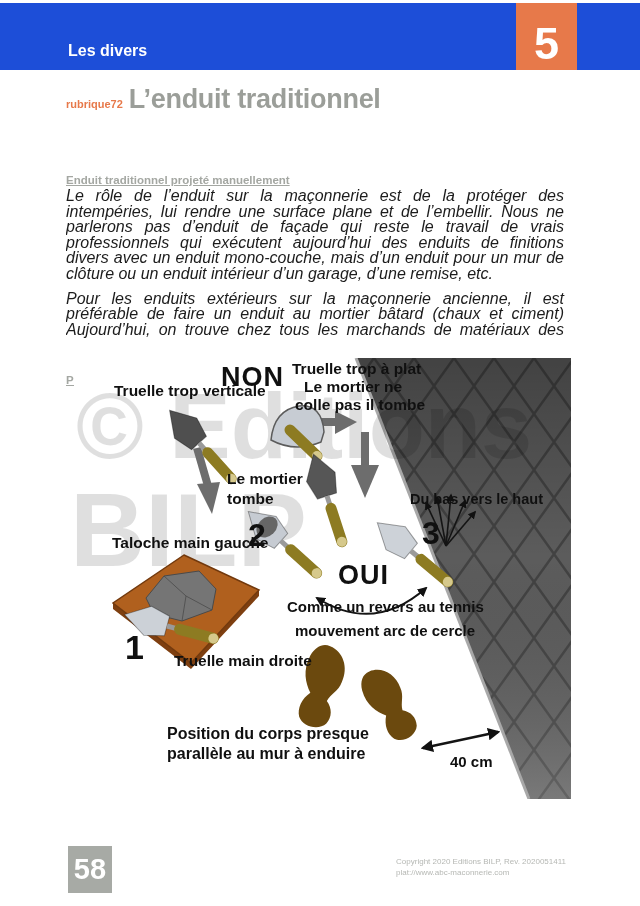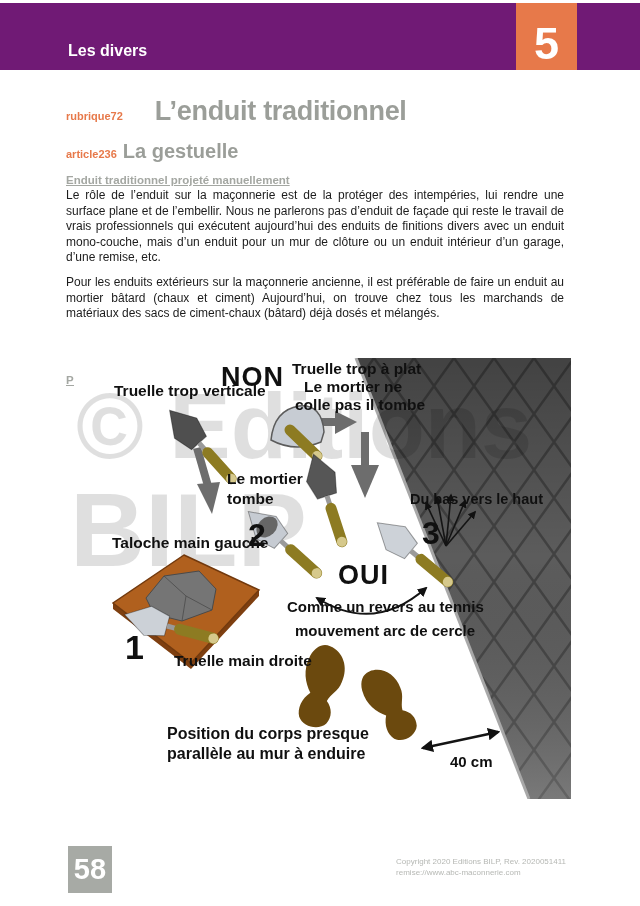--- a/index.html
+++ b/index.html
@@ -1,36 +1,36 @@
 <!DOCTYPE html>
 <html><head>
 <meta charset="utf-8">
 <style>
   html,body{margin:0;padding:0;background:#e9e9e9;}
   .page{position:relative;width:640px;height:906px;background:#ffffff;overflow:hidden;
         font-family:"Liberation Sans","DejaVu Sans",sans-serif;margin:0 auto;
         box-shadow:0 0 4px rgba(0,0,0,.25);}
   
-  .header-bar{position:absolute;left:0;top:3px;width:640px;height:67px;background:#701a75;}
+  .header-bar{position:absolute;left:0;top:3px;width:640px;height:67px;background:#1d4ed8;}
   .chapter-title{position:absolute;left:68px;bottom:10px;color:#ffffff;font-size:16px;font-weight:bold;}
   .chapter-badge{position:absolute;left:516px;top:0;width:61px;height:67px;background:#e7794a;
                  display:flex;align-items:flex-end;justify-content:center;}
   .chapter-badge span{color:#ffffff;font-size:45px;font-weight:bold;line-height:1;margin-bottom:4px;}
   
-  .rubrique-row{position:absolute;left:66px;top:96px;display:flex;align-items:baseline;gap:0;}
+  .rubrique-row{position:absolute;left:66px;top:84px;display:flex;align-items:baseline;gap:6px;}
   .rubrique-prefix,.article-prefix{color:#e7794a;font-size:11px;font-weight:bold;}
-  .rubrique-title{color:#9b9e99;font-size:27px;font-weight:bold;letter-spacing:-.3px;margin-left:32px;}
+  .rubrique-title{color:#9b9e99;font-size:27px;font-weight:bold;letter-spacing:-.3px;}
   .article-row{position:absolute;left:66px;top:140px;display:flex;align-items:baseline;gap:6px;}
   .article-title{color:#9b9e99;font-size:20px;font-weight:bold;}
   .sub-heading{position:absolute;left:66px;color:#a4a7a2;font-size:11.5px;font-weight:bold;text-decoration:underline;}
   .sub-heading.first{top:174px;}
   .sub-heading.second{top:340px;margin-top:34px;}
   
   .body-text{position:absolute;left:66px;top:188px;width:506px;height:150px;overflow:hidden;}
-  .body-text p{margin:0 8px 9px 0;font-size:12px;line-height:15.6px;color:#1c1c1c;text-align:justify;}
+  .body-text p{margin:0 8px 9px 0;font-size:16px;line-height:15.6px;color:#1c1c1c;text-align:justify;font-style:italic;}
   
   .figure{position:absolute;left:74px;top:358px;width:497px;height:443px;background:#ffffff;}
   .figure svg{display:block;}
   .fig-label{font-family:"Liberation Sans","DejaVu Sans",sans-serif;font-weight:bold;fill:#101010;}
   
   .page-num-box{position:absolute;left:68px;top:846px;width:44px;height:47px;background:#a7aaa5;
                 display:flex;align-items:center;justify-content:center;}
   .page-num-box span{color:#ffffff;font-size:29px;font-weight:bold;}
   .copyright{position:absolute;right:74px;top:857px;font-size:8px;line-height:10.5px;color:#b6b8b4;}
 </style>
@@ -42,24 +42,20 @@
   <div class="header-bar">
     <div class="chapter-title">Les divers</div>
     <div class="chapter-badge">
       <span>5</span>
     </div>
   </div>
 
   <div class="rubrique-row">
     <span class="rubrique-prefix">rubrique72</span>
     <span class="rubrique-title">L’enduit traditionnel</span>
-  </div>
-  <div class="article-row">
-    <span class="article-prefix">article236</span>
-    <span class="article-title">La gestuelle</span>
   </div>
 
   <div class="sub-heading first">Enduit traditionnel projeté manuellement</div>
 
   <div class="body-text">
     <p>Le rôle de l’enduit sur la maçonnerie est de la protéger des intempéries, lui rendre une surface plane et de l’embellir. Nous ne parlerons pas d’enduit de façade qui reste le travail de vrais professionnels qui exécutent aujourd’hui des enduits de finitions divers avec un enduit mono-couche, mais d’un enduit pour un mur de clôture ou un enduit intérieur d’un garage, d’une remise, etc.</p>
     <p>Pour les enduits extérieurs sur la maçonnerie ancienne, il est préférable de faire un enduit au mortier bâtard (chaux et ciment) Aujourd’hui, on trouve chez tous les marchands de matériaux des sacs de ciment-chaux (bâtard) déjà dosés et mélangés.</p>
   </div>
 
   <div class="sub-heading second">Positionnement et gestuelle</div>
@@ -162,16 +158,16 @@
       <text class="fig-label" x="93" y="401" font-size="16">parallèle au mur à enduire</text>
       <text class="fig-label" x="376" y="409" font-size="15">40 cm</text>
     </svg>
   </div>
 
   <div class="page-num-box">
     <span>58</span>
   </div>
   <div class="copyright">
     <div>Copyright 2020 Editions BILP, Rev. 2020051411</div>
-    <div>remise://www.abc-maconnerie.com</div>
+    <div>plat://www.abc-maconnerie.com</div>
   </div>
 
 </div>
 
 </body></html>

